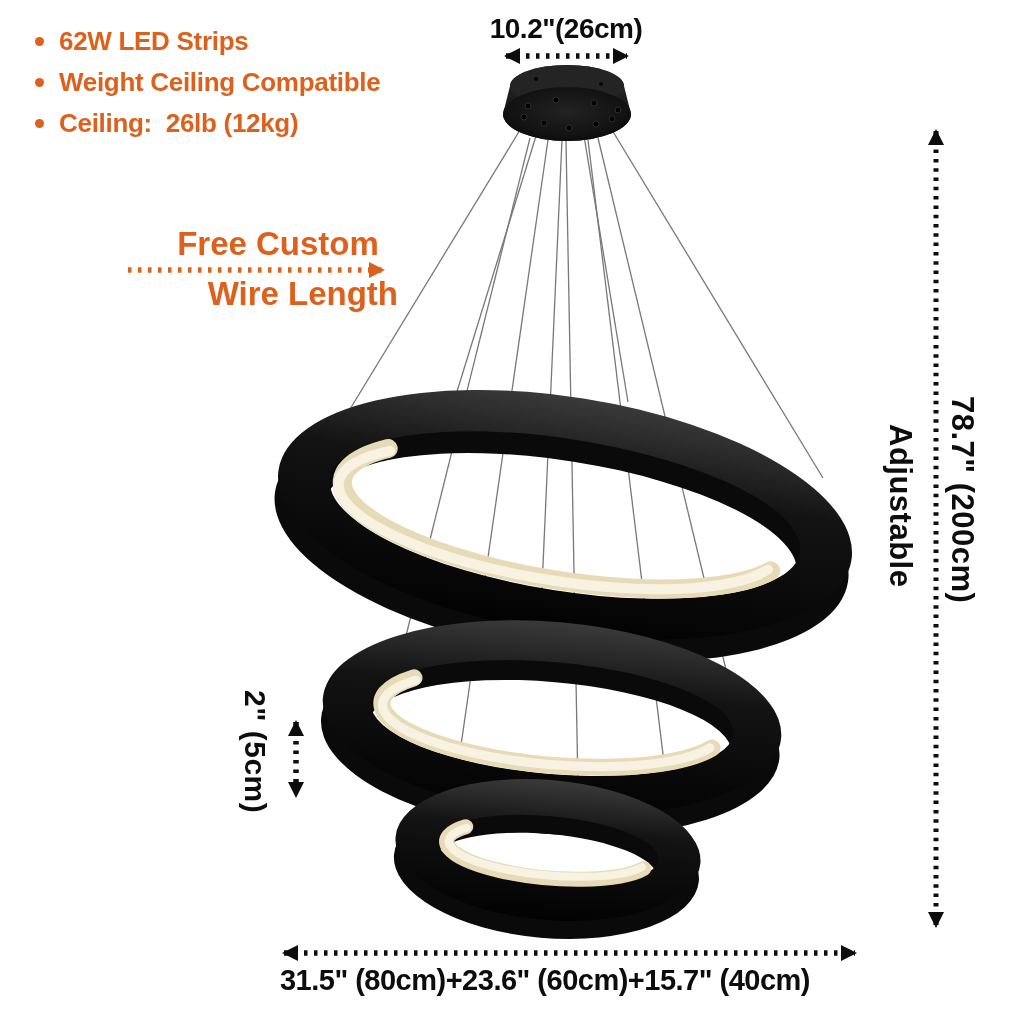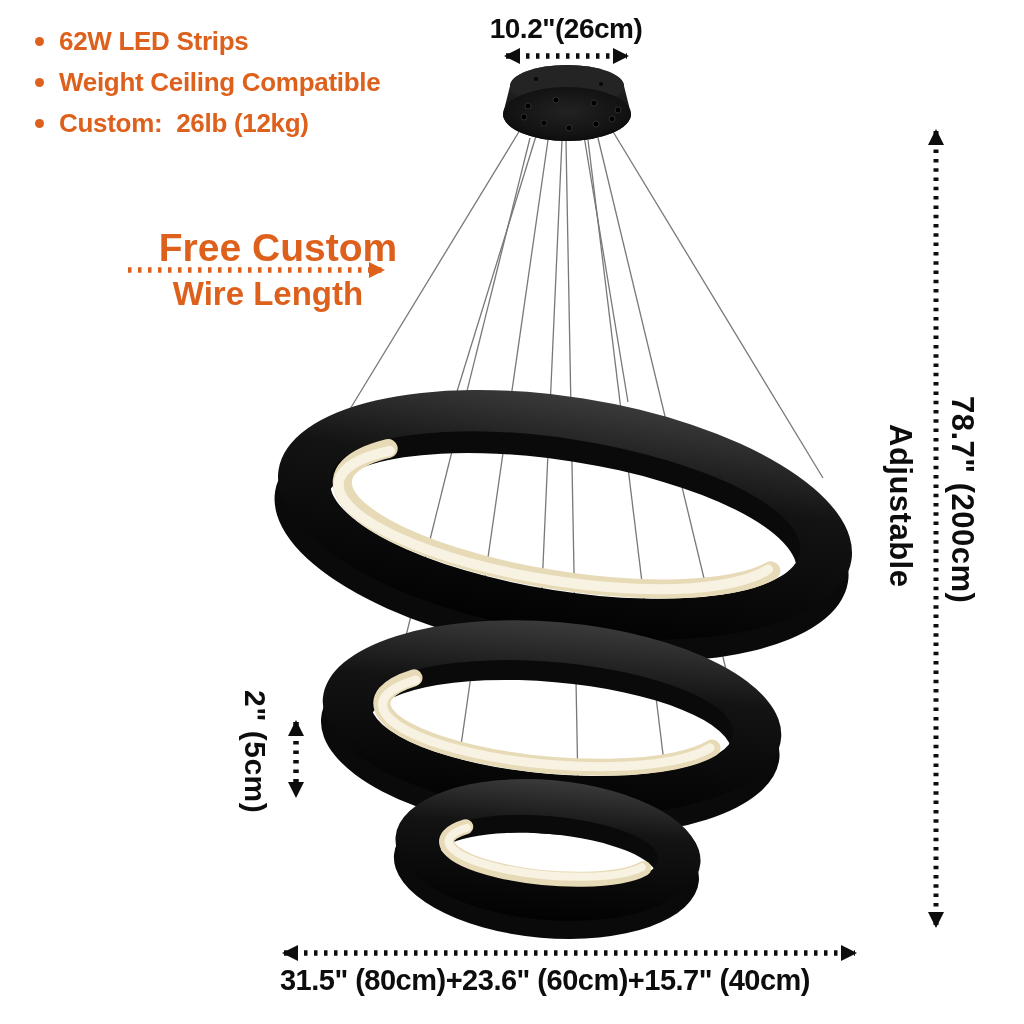--- a/index.html
+++ b/index.html
@@ -14,22 +14,22 @@
   .stage svg{position:absolute;left:0;top:0;}
   .txt{position:absolute;font-weight:700;line-height:1.12;}
   .orange{color:var(--orange);}
   
   .features{position:absolute;left:26px;top:10px;display:flex;flex-direction:column;gap:10px;margin-top:16px;}
   .feature{display:flex;align-items:center;font-size:26px;font-weight:700;color:var(--orange);letter-spacing:-0.3px;}
   .feature .dot{width:9px;height:9px;border-radius:50%;background:var(--orange);margin:0 15px 0 9px;flex:none;}
   .feature .ftext{white-space:pre-wrap;}
   
   .canopy-label{left:430px;top:13px;width:272px;text-align:center;font-size:28px;letter-spacing:-0.5px;}
-  .wire-note-1{left:148px;top:226px;width:260px;text-align:center;font-size:39px;}
-  .wire-note-2{left:138px;top:276px;width:260px;text-align:center;font-size:33px;}
+  .wire-note-1{left:148px;top:226px;width:260px;text-align:center;font-size:33px;}
+  .wire-note-2{left:138px;top:276px;width:260px;text-align:right;font-size:33px;}
   .v{writing-mode:vertical-rl;text-orientation:mixed;white-space:nowrap;}
   .height-label{left:944px;top:396px;font-size:31px;letter-spacing:0.5px;}
   .adjustable-label{left:882px;top:424px;font-size:31px;letter-spacing:0.5px;}
   .thickness-label{left:238px;top:690px;font-size:30px;letter-spacing:0.5px;}
   .diameters-label{left:230px;top:964px;width:630px;text-align:center;font-size:29px;letter-spacing:-0.5px;}
 </style>
 </head>
 <body>
 
 <div class="stage">
@@ -124,21 +124,21 @@
     <div class="feature">
       <span class="dot"></span>
       <span class="ftext">62W LED Strips</span>
     </div>
     <div class="feature">
       <span class="dot"></span>
       <span class="ftext">Weight Ceiling Compatible</span>
     </div>
     <div class="feature">
       <span class="dot"></span>
-      <span class="ftext">Custom:  26lb (12kg)</span>
+      <span class="ftext">Ceiling:  26lb (12kg)</span>
     </div>
   </div>
 
   <div class="txt canopy-label">10.2"(26cm)</div>
   <div class="txt orange wire-note-1">Free Custom</div>
   <div class="txt orange wire-note-2">Wire Length</div>
   <div class="txt v height-label">78.7" (200cm)</div>
   <div class="txt v adjustable-label">Adjustable</div>
   <div class="txt v thickness-label">2" (5cm)</div>
   <div class="txt diameters-label">31.5" (80cm)+23.6" (60cm)+15.7" (40cm)</div>

